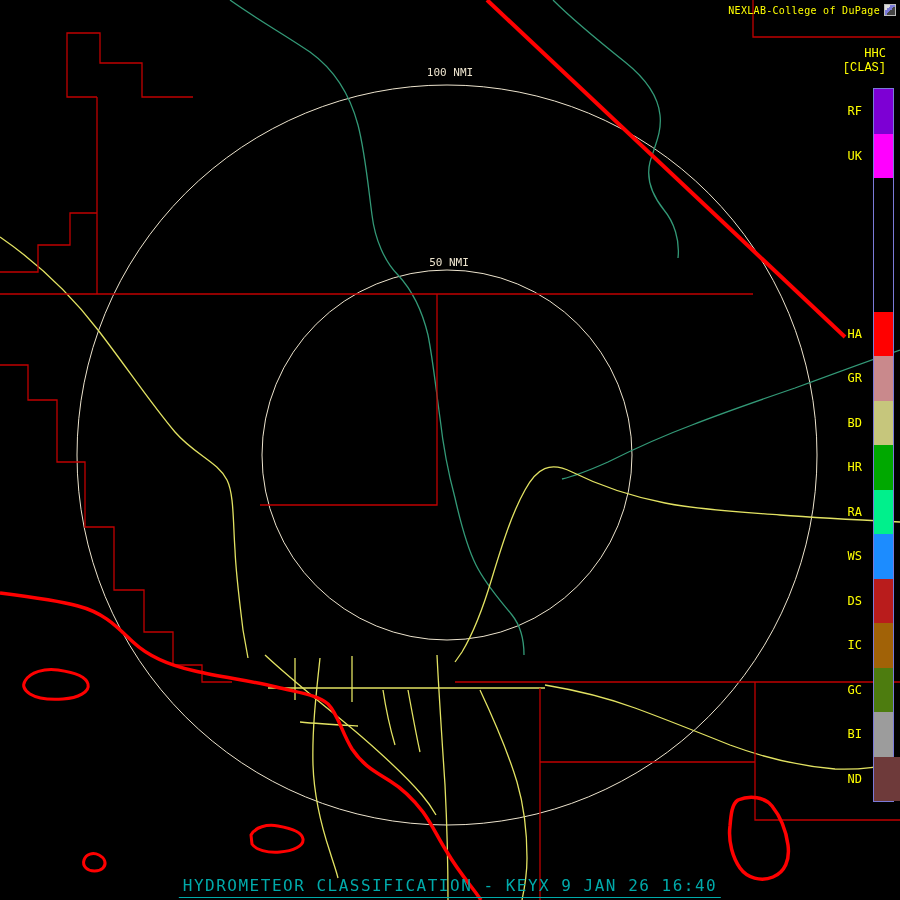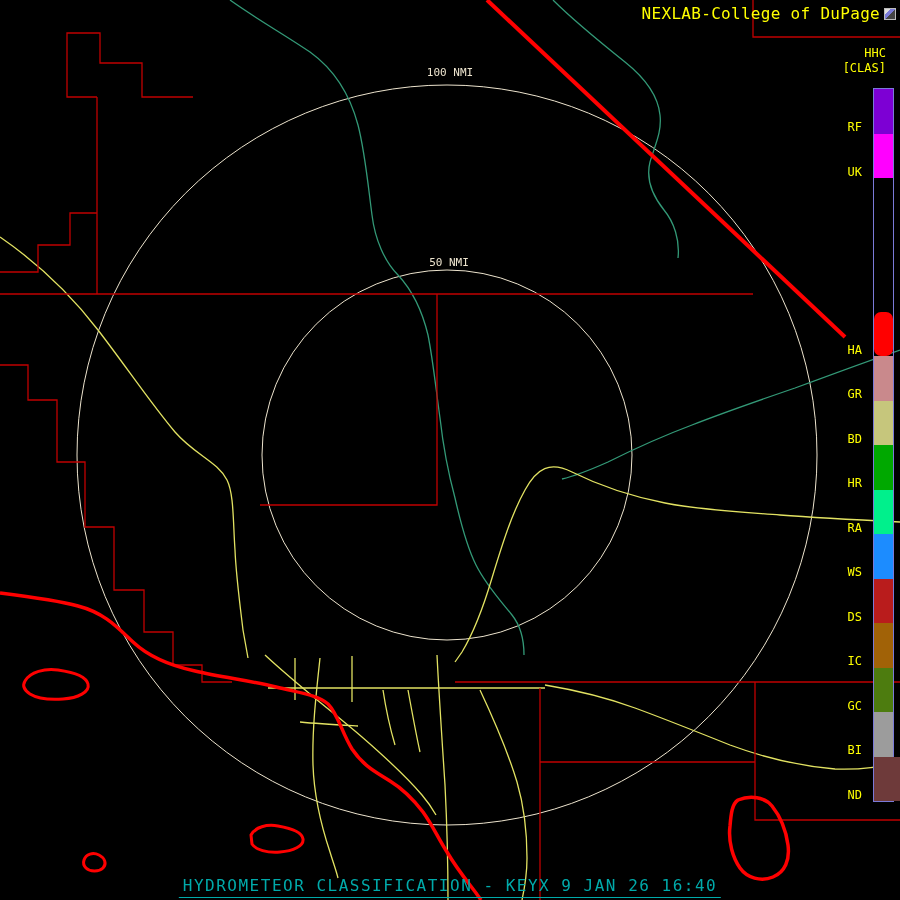--- a/index.html
+++ b/index.html
@@ -15,41 +15,41 @@
   }
   html,body{margin:0;padding:0;}
   body{
     width:900px;height:900px;background:var(--c-background);
     overflow:hidden;position:relative;
     font-family:"DejaVu Sans Mono", monospace;
   }
   #map-svg{position:absolute;top:0;left:0;}
   .attribution{
     position:absolute;top:4px;right:4px;display:flex;align-items:center;gap:4px;
-    color:var(--c-label-yellow);font-size:16px;letter-spacing:.3px;z-index:5;
+    color:var(--c-label-yellow);font-size:10px;letter-spacing:.3px;z-index:5;
   }
   .logo-icon{
     width:12px;height:12px;border:1px solid #bbb;box-sizing:border-box;
     background:
       linear-gradient(135deg,#ddd 0 30%,#7a7ad8 30% 55%,#444 55% 100%);
   }
   .legend-head{
     position:absolute;right:14px;text-align:right;color:var(--c-label-yellow);
     font-size:12px;z-index:5;white-space:pre;
   }
   #legend-code{top:46px;}
-  #legend-tag{top:61px;}
+  #legend-tag{top:61px;font-family:Liberation Mono, monospace;}
   .legend-bar{
     position:absolute;top:88px;left:873px;width:19px;
     border:1px solid var(--c-legend-border);z-index:5;
   }
   .legend-seg{width:100%;height:44.5px;position:relative;}
   .legend-label{
     position:absolute;right:calc(100% + 12px);top:50%;transform:translateY(-50%);
-    color:var(--c-label-yellow);font-size:12px;white-space:pre;margin-top:16px;
+    color:var(--c-label-yellow);font-size:12px;white-space:pre;
   }
   .status-bar{
     position:absolute;bottom:2px;left:50%;transform:translateX(-50%);
     color:var(--c-status);font-size:16px;letter-spacing:1.5px;white-space:pre;
     border-bottom:1px solid var(--c-status);padding:0 4px 2px;z-index:5;
   }
 </style>
 </head>
 <body>
 
@@ -139,21 +139,21 @@
 <div class="legend-bar">
     <div class="legend-seg" style="background: rgb(125, 0, 212);">
       <div class="legend-label">RF</div>
     </div>
     <div class="legend-seg" style="background: rgb(255, 0, 255);">
       <div class="legend-label">UK</div>
     </div>
     <div class="legend-seg" style="background: rgb(0, 0, 0);"></div>
     <div class="legend-seg" style="background: rgb(0, 0, 0);"></div>
     <div class="legend-seg" style="background: rgb(0, 0, 0);"></div>
-    <div class="legend-seg" style="background: rgb(255, 0, 0); border-radius: 7px;">
+    <div class="legend-seg" style="background: rgb(255, 0, 0);">
       <div class="legend-label">HA</div>
     </div>
     <div class="legend-seg" style="background: rgb(201, 137, 140);">
       <div class="legend-label">GR</div>
     </div>
     <div class="legend-seg" style="background: rgb(198, 198, 124);">
       <div class="legend-label">BD</div>
     </div>
     <div class="legend-seg" style="background: rgb(0, 168, 0);">
       <div class="legend-label">HR</div>

